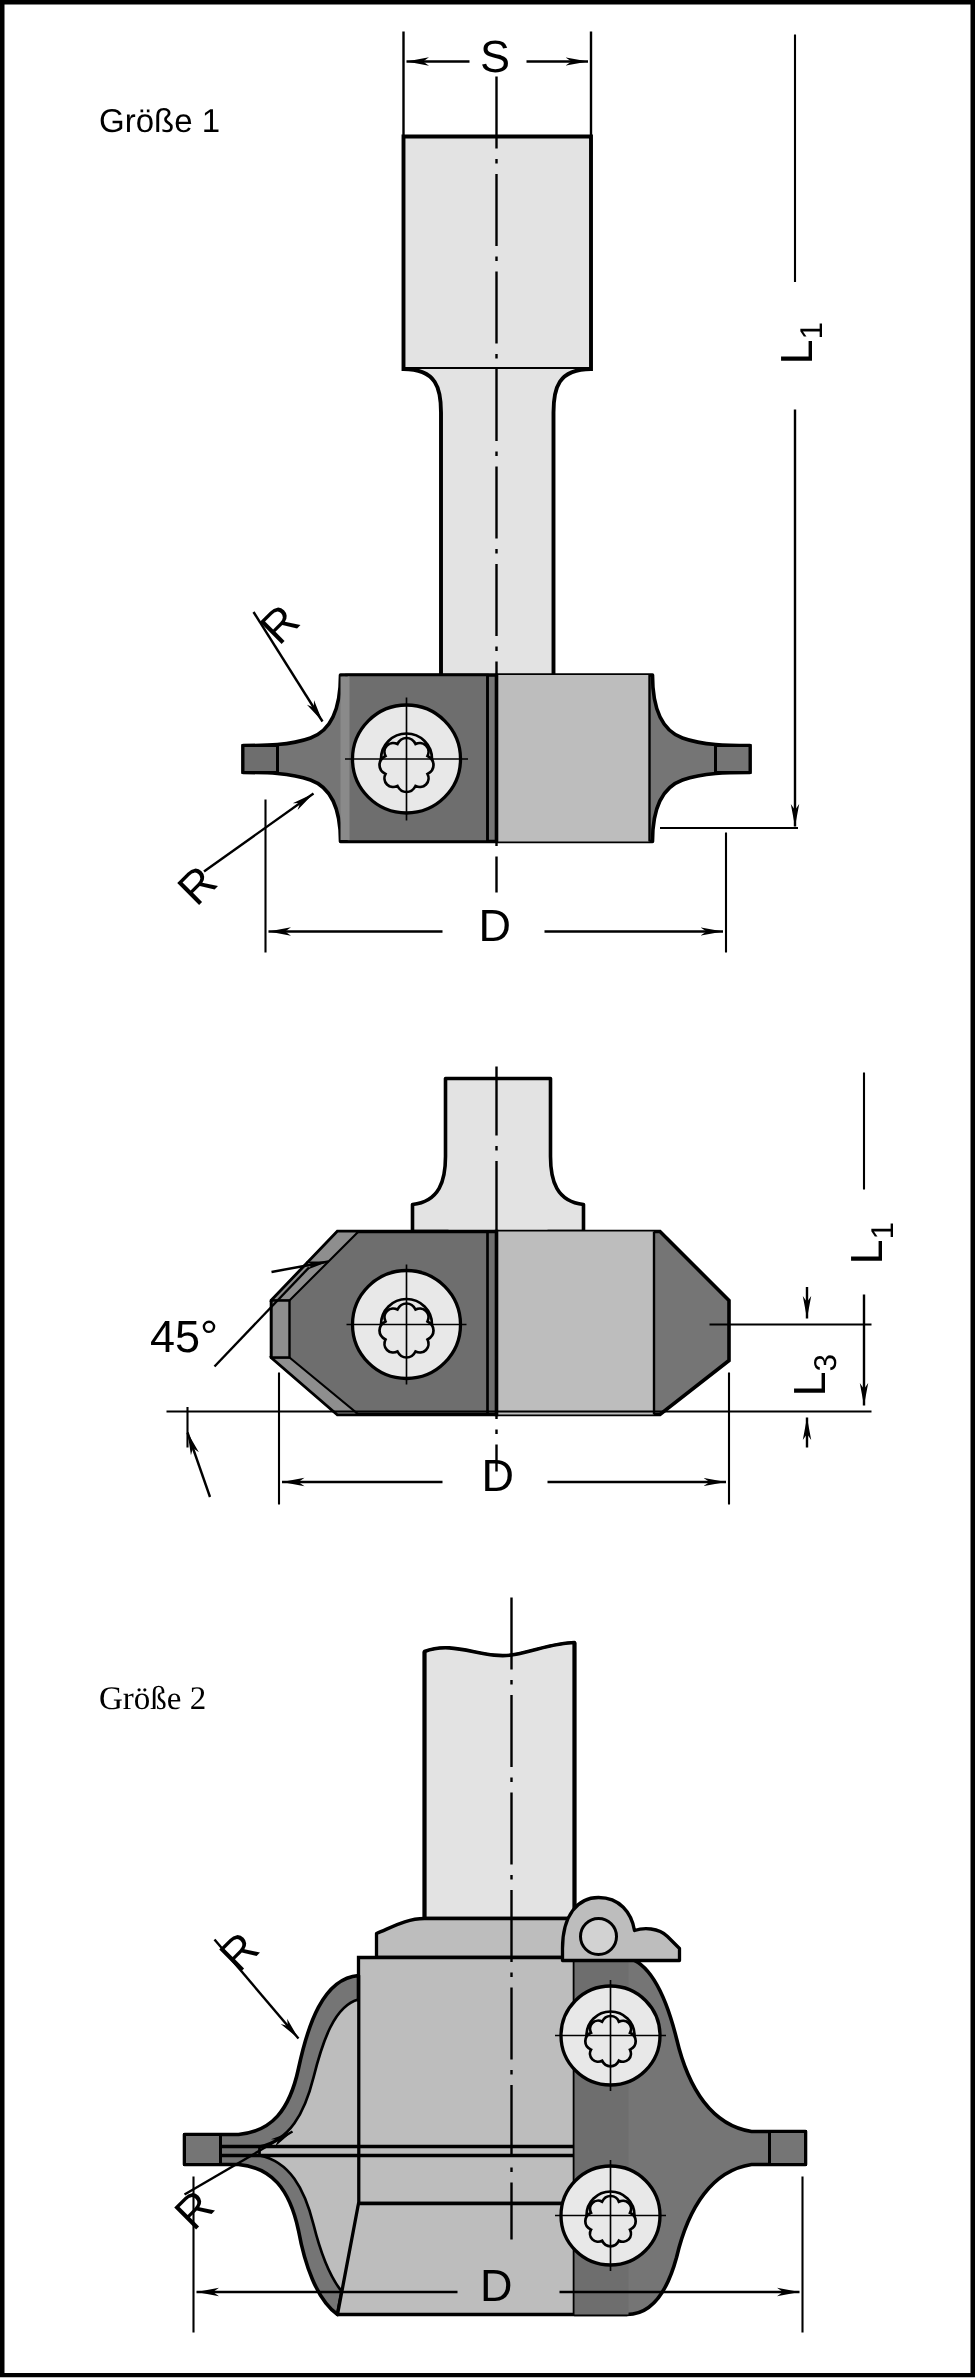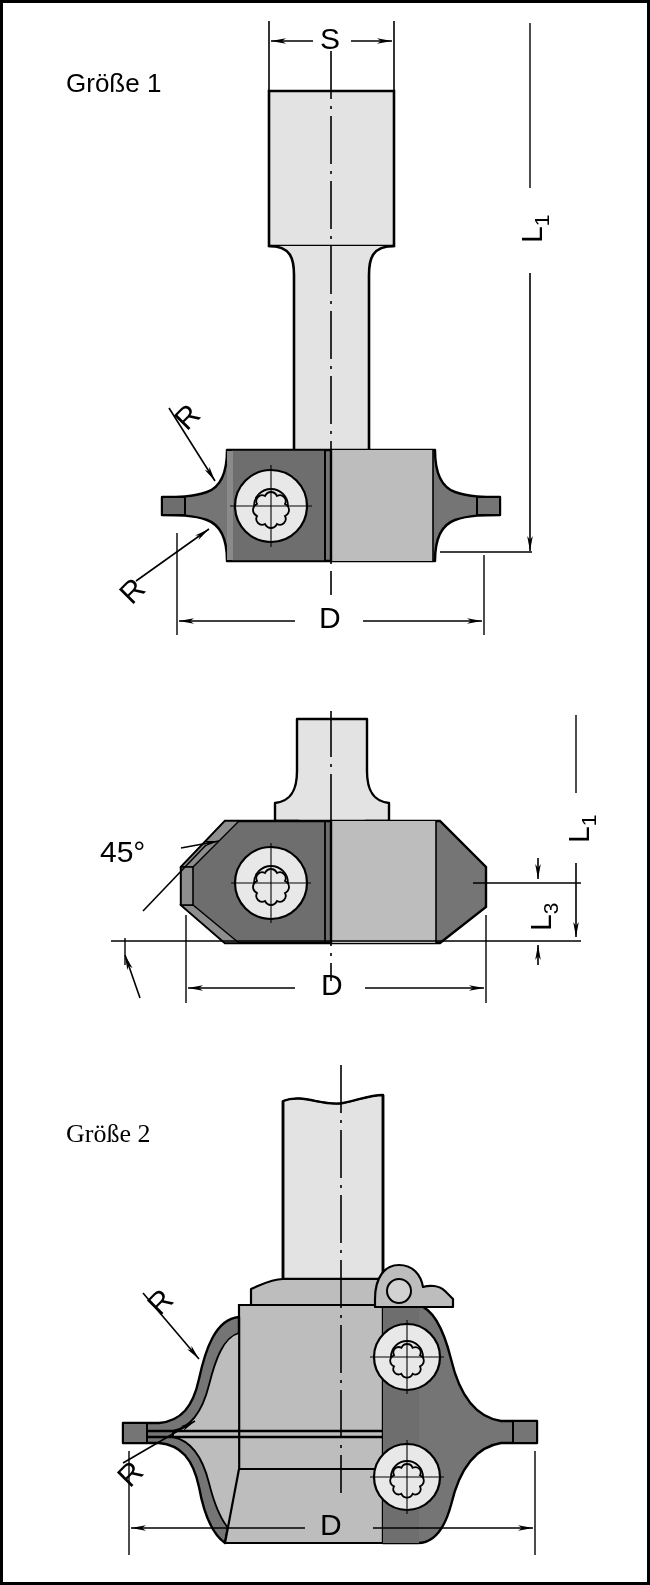--- a/index.html
+++ b/index.html
@@ -13,21 +13,21 @@
     overflow:hidden;
   }
   #drawing{position:absolute;left:0;top:0;width:650px;height:1585px;}
   .lbl{
     position:absolute;
     font-family:"Liberation Sans",sans-serif;
     color:#000;
     white-space:nowrap;
     line-height:1;
   }
-  .lbl-size{font-size:26px;}
+  .lbl-size{font-size:22px;}
   .lbl-dim{font-size:30px;font-weight:400;}
   .lbl-ang{font-size:30px;}
   .rot90{transform:rotate(-90deg);transform-origin:left top;}
   .rot45{transform:rotate(-45deg);transform-origin:left top;}
   .sub{font-size:21px;vertical-align:sub;}
 </style>
 </head>
 <body>
 
 <div id="page">
@@ -289,21 +289,21 @@
   <div class="lbl lbl-dim" style="left:317px;top:21px;">S</div>
 
   <div class="lbl lbl-dim rot90" style="left:514px;top:240px;"><span>L</span><span class="sub">1</span></div>
 
   <div class="lbl lbl-dim" style="left:316px;top:600px;">D</div>
 
   <div class="lbl lbl-dim rot45" style="left:166px;top:411px;">R</div>
 
   <div class="lbl lbl-dim rot45" style="left:111px;top:585px;">R</div>
 
-  <div class="lbl lbl-ang" style="left:97px;top:834px;">45°</div>
+  <div class="lbl lbl-ang" style="left:97px;top:874px;">45°</div>
 
   <div class="lbl lbl-dim rot90" style="left:561px;top:840px;"><span>L</span><span class="sub">1</span></div>
 
   <div class="lbl lbl-dim rot90" style="left:523px;top:928px;"><span>L</span><span class="sub">3</span></div>
 
   <div class="lbl lbl-dim" style="left:318px;top:967px;">D</div>
 
   <div class="lbl lbl-size" style="left:63px;top:1118px;font-family:Liberation Serif, serif;">Größe 2</div>
 
   <div class="lbl lbl-dim rot45" style="left:139px;top:1296px;">R</div>

